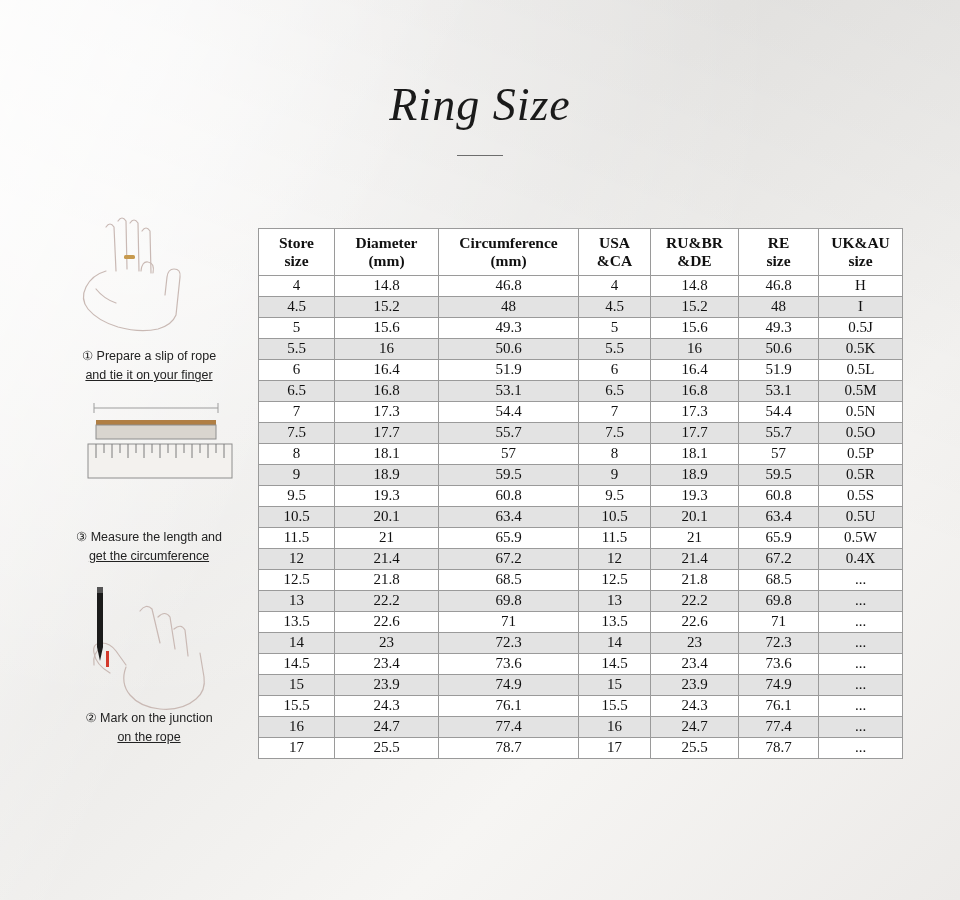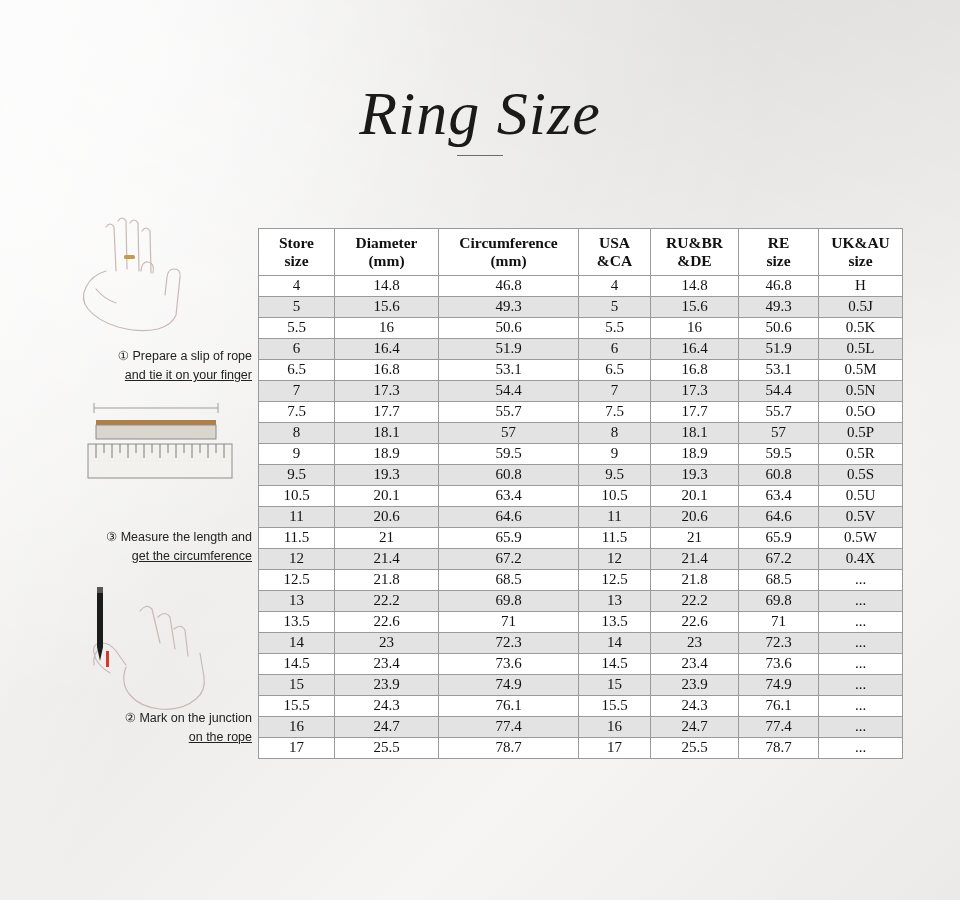--- a/index.html
+++ b/index.html
@@ -27,21 +27,21 @@
     pointer-events: none;
   }
   .page-title {
     position: absolute;
     top: 78px;
     left: 0;
     width: 100%;
     text-align: center;
     font-family: "Liberation Serif", serif;
     font-style: italic;
-    font-size: 62px;
+    font-size: 46px;
     letter-spacing: 1px;
     color: #1a1a1a;
   }
   .title-rule {
     position: absolute;
     top: 155px;
     left: 50%;
     transform: translateX(-50%);
     width: 46px;
     height: 1px;
@@ -56,21 +56,21 @@
     width: 218px;
   }
   .step { margin-bottom: 10px; }
   .step-art {
     height: 132px;
     position: relative;
   }
   .step-caption {
     font-size: 12.5px;
     line-height: 1.55;
-    text-align: right;
+    text-align: center;
     color: #222;
     padding: 0 6px;
   }
   .step-caption .line2 { display: block; text-decoration: underline; }
 
   
   .size-table {
     position: absolute;
     left: 258px;
     top: 228px;
@@ -248,20 +248,29 @@
       <tr>
         <td>4</td>
         <td>14.8</td>
         <td>46.8</td>
         <td>4</td>
         <td>14.8</td>
         <td>46.8</td>
         <td>H</td>
       </tr>
       <tr>
+        <td>4.5</td>
+        <td>15.2</td>
+        <td>48</td>
+        <td>4.5</td>
+        <td>15.2</td>
+        <td>48</td>
+        <td>I</td>
+      </tr>
+      <tr>
         <td>5</td>
         <td>15.6</td>
         <td>49.3</td>
         <td>5</td>
         <td>15.6</td>
         <td>49.3</td>
         <td>0.5J</td>
       </tr>
       <tr>
         <td>5.5</td>
@@ -338,29 +347,20 @@
       <tr>
         <td>10.5</td>
         <td>20.1</td>
         <td>63.4</td>
         <td>10.5</td>
         <td>20.1</td>
         <td>63.4</td>
         <td>0.5U</td>
       </tr>
       <tr>
-        <td>11</td>
-        <td>20.6</td>
-        <td>64.6</td>
-        <td>11</td>
-        <td>20.6</td>
-        <td>64.6</td>
-        <td>0.5V</td>
-      </tr>
-      <tr>
         <td>11.5</td>
         <td>21</td>
         <td>65.9</td>
         <td>11.5</td>
         <td>21</td>
         <td>65.9</td>
         <td>0.5W</td>
       </tr>
       <tr>
         <td>12</td>

